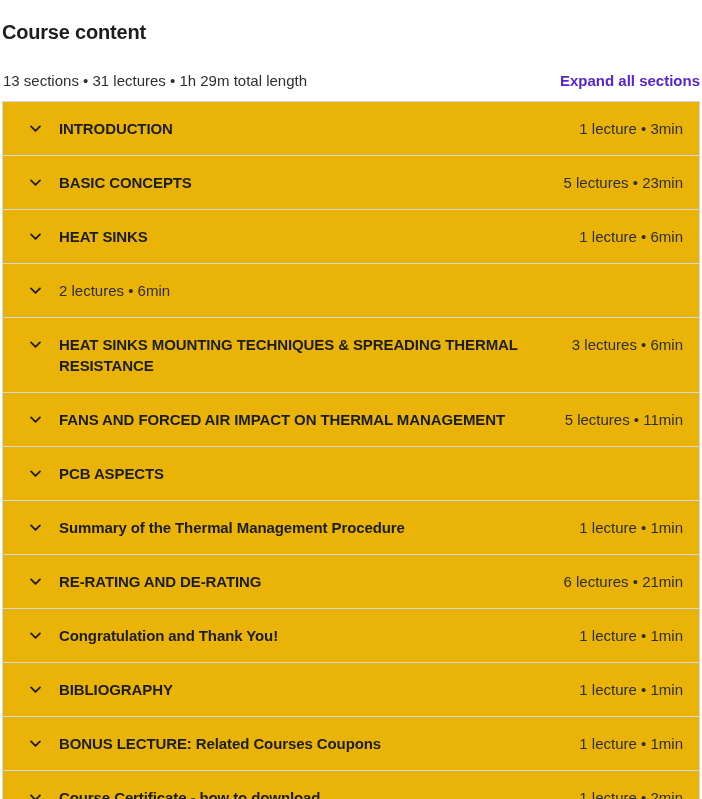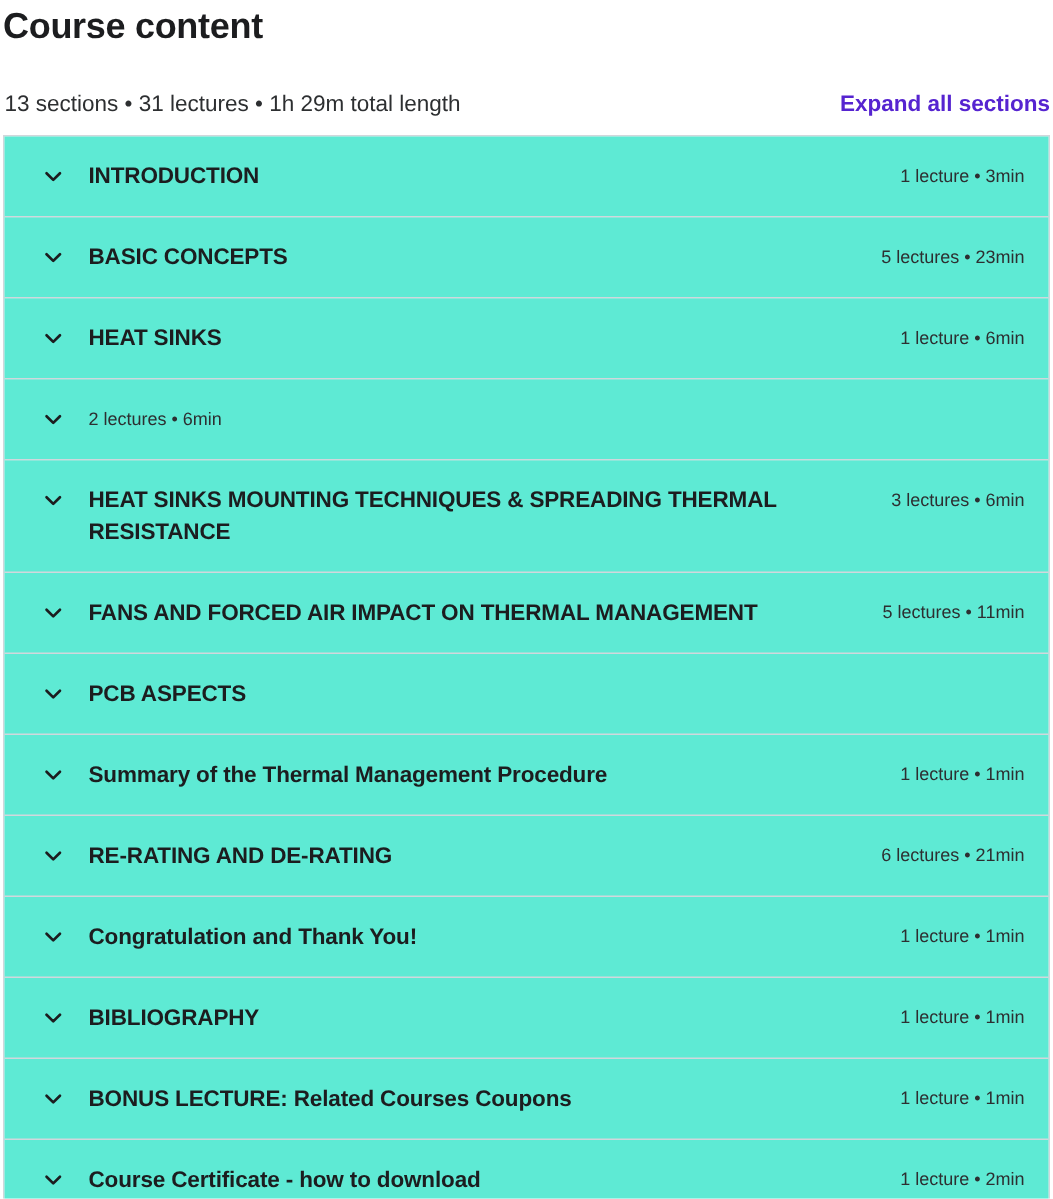--- a/index.html
+++ b/index.html
@@ -9,25 +9,25 @@
     font-family: "Liberation Sans", sans-serif;
     color: #1c1d1f;
   }
   .page {
     width: 702px;
     height: 799px;
     padding: 0 2px;
     overflow: hidden;
   }
   .page-title {
-    font-size: 24px;
+    font-size: 20px;
     font-weight: 700;
     letter-spacing: -0.2px;
     color: #1c1d1f;
-    padding-top: 4px;
+    padding-top: 20px;
     line-height: 1.2;
   }
   .meta-bar {
     display: flex;
     justify-content: space-between;
     align-items: flex-end;
     margin-top: 28px;
     margin-bottom: 12px;
     padding-left: 1px;
   }
@@ -46,21 +46,21 @@
     font-family: inherit;
   }
   .accordion {
     border: 1px solid #d1d7dc;
     background: #f7f9fa;
   }
   .section-row {
     display: flex;
     align-items: flex-start;
     padding: 16px 16px 16px 24px;
-    background: #5eead4;
+    background: #eab308;
     border-bottom: 1px solid #d1d7dc;
     cursor: pointer;
   }
   .section-row:last-child { border-bottom: none; }
   .chevron {
     flex: 0 0 auto;
     width: 16px;
     height: 21px;
     display: flex;
     align-items: center;
@@ -72,21 +72,21 @@
     flex: 1 1 auto;
     font-size: 15px;
     font-weight: 700;
     line-height: 21px;
     color: #1c1d1f;
     padding-right: 24px;
     letter-spacing: -0.1px;
   }
   .section-meta {
     flex: 0 0 auto;
-    font-size: 12px;
+    font-size: 15px;
     font-weight: 400;
     line-height: 21px;
     color: #2d2f31;
     white-space: nowrap;
   }
 </style>
 </head>
 <body>
 
 <div class="page">

